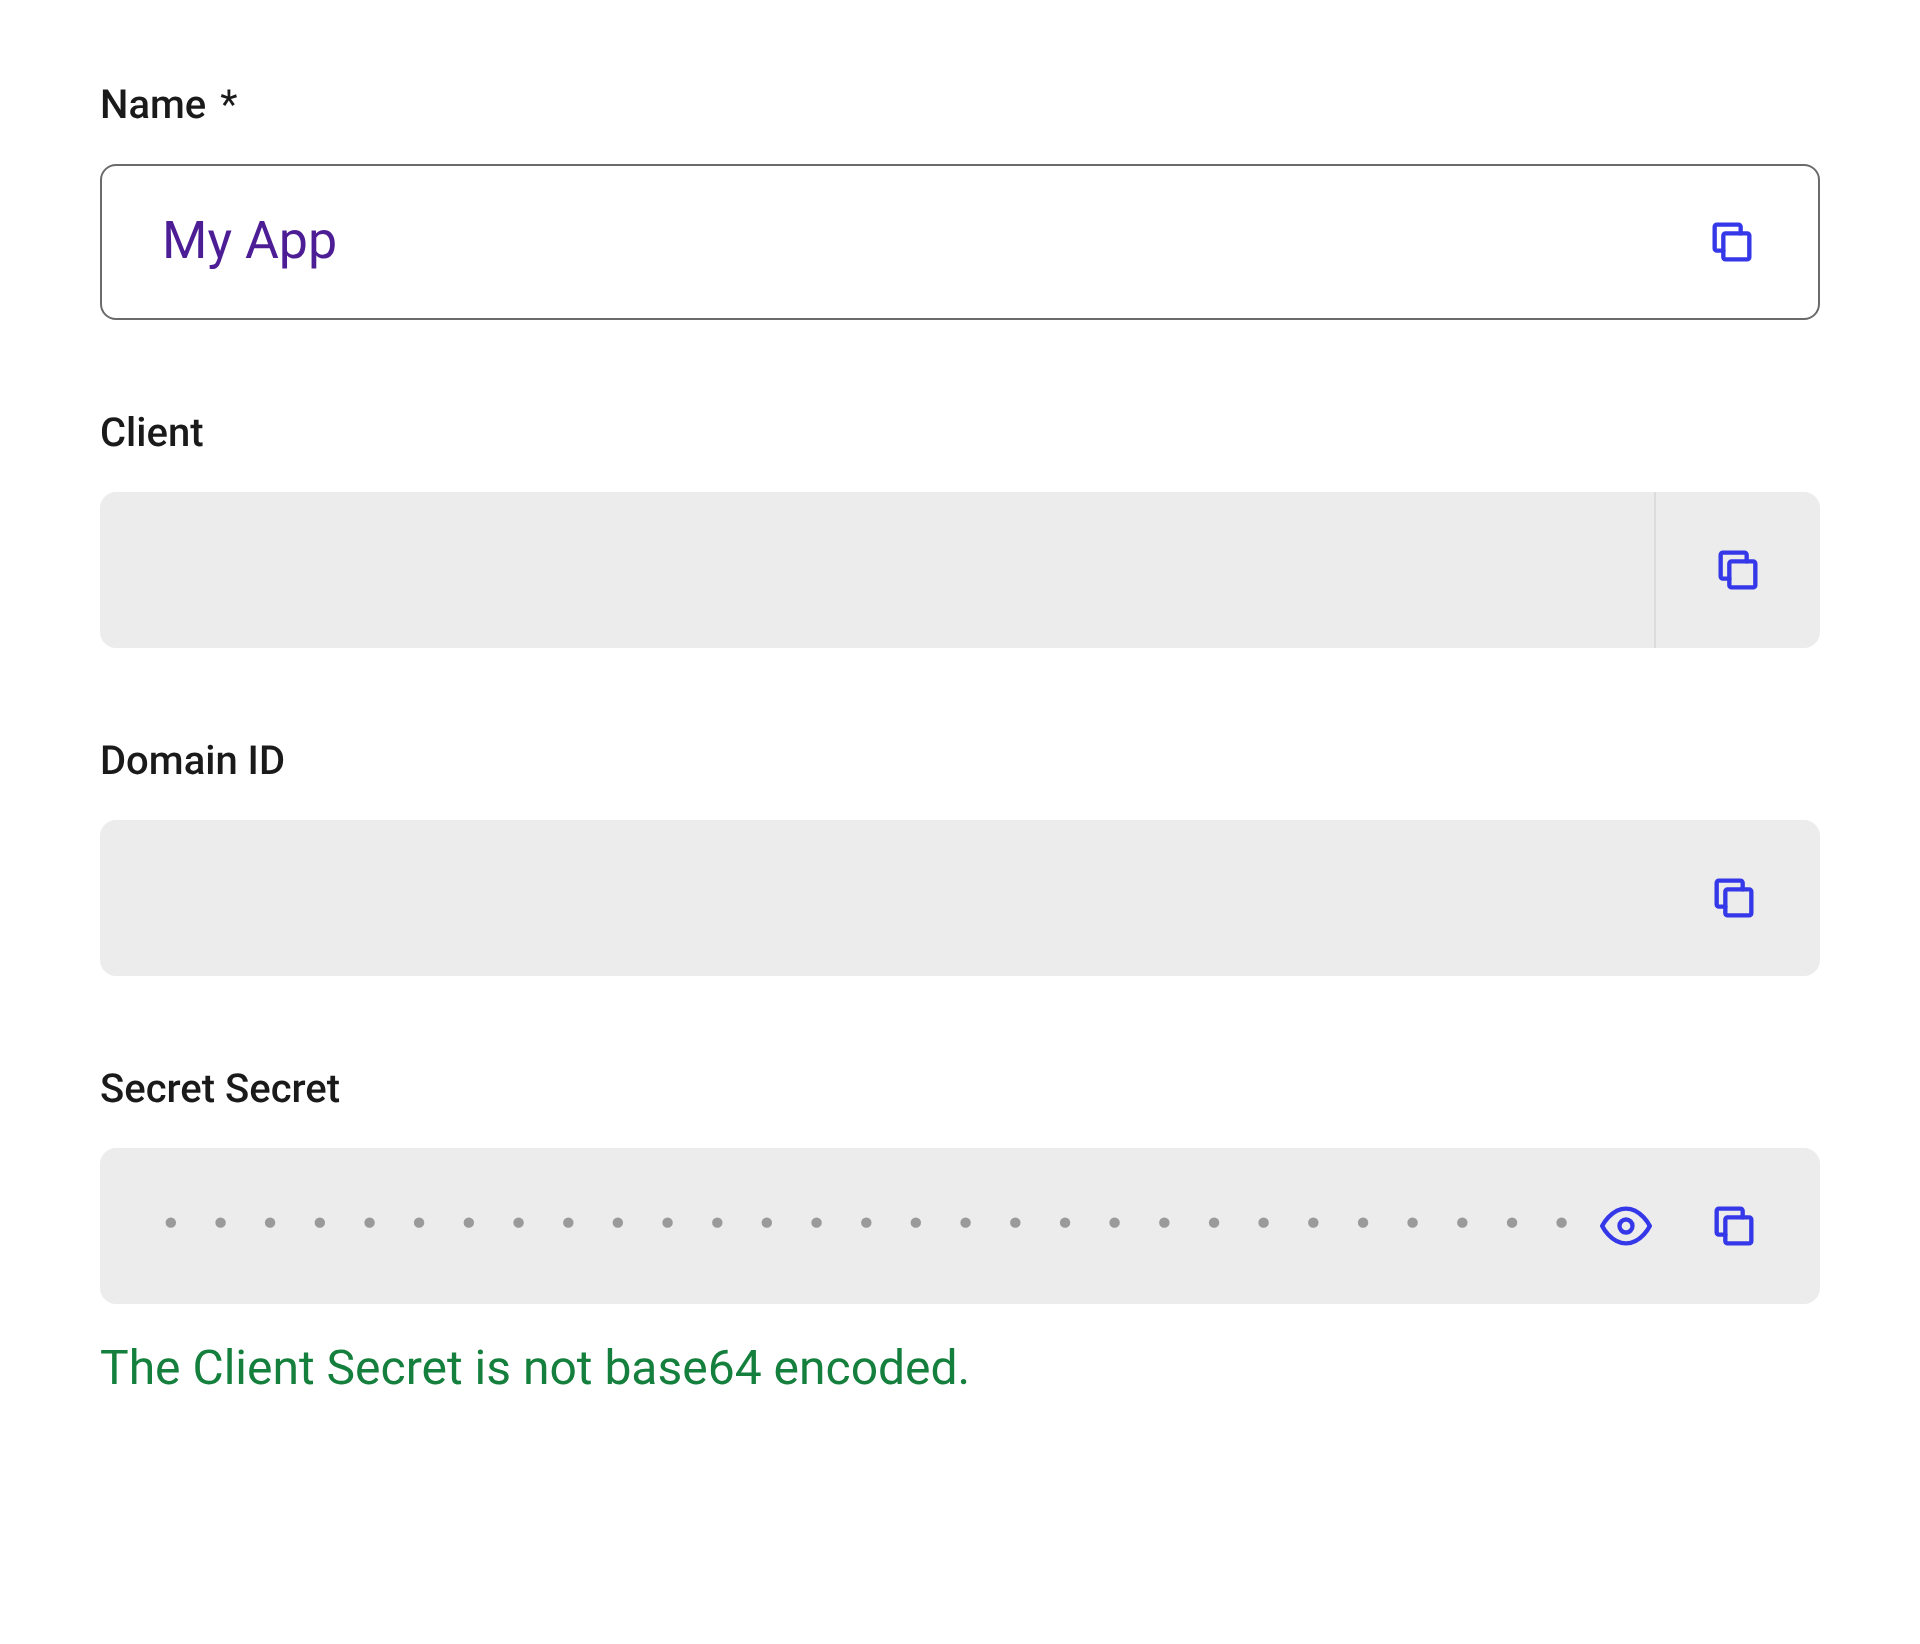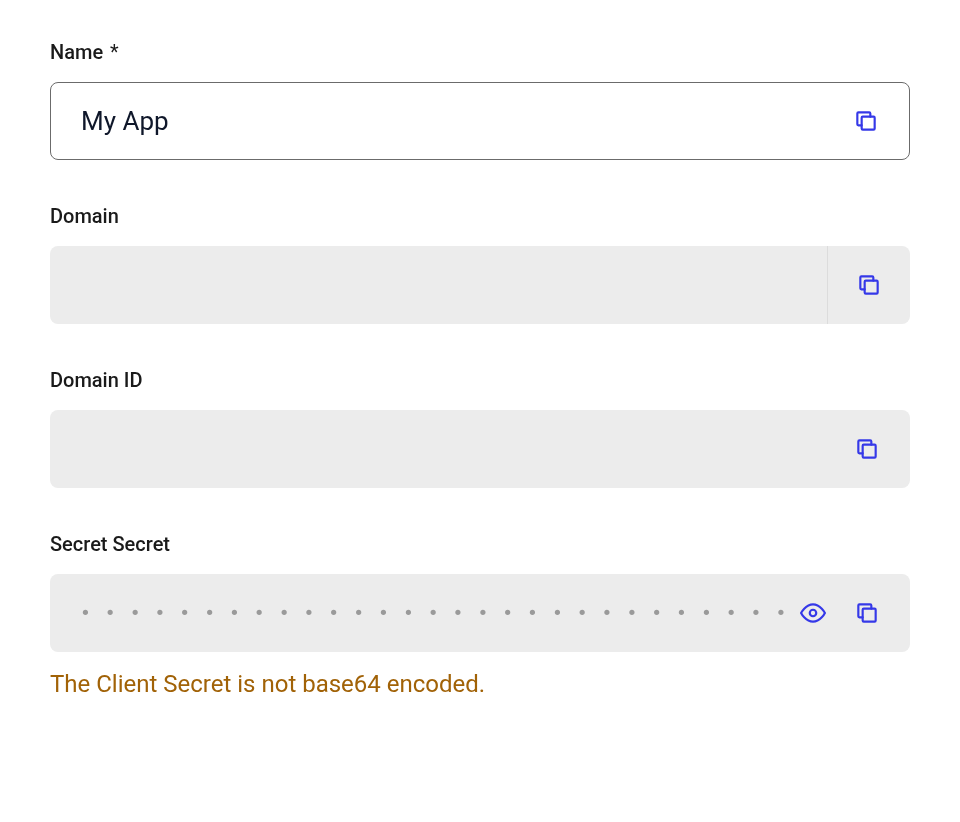--- a/index.html
+++ b/index.html
@@ -48,21 +48,21 @@
       border-radius: 8px;
       background: #ececec;
       height: 78px;
     }
     .input-field {
       flex: 1;
       border: none;
       outline: none;
       background: transparent;
       font-size: 26px;
-      color: #0f172a;
+      color: #4c1d95;
       padding: 0 30px;
       height: 100%;
       font-family: inherit;
     }
     .input-field.readonly-field {
       color: #6b6b6b;
       cursor: default;
     }
     .masked-dots {
       flex: 1;
@@ -102,21 +102,21 @@
     .icon-btn svg {
       width: 26px;
       height: 26px;
       stroke: #3538e8;
     }
     .icon-btn.eye-btn {
       margin-right: 12px;
     }
     .helper-text {
       font-size: 24px;
-      color: #a16207;
+      color: #15803d;
       margin-top: 18px;
       font-weight: 400;
     }
   </style>
 </head>
 <body>
 
 <div class="form-group">
   <label class="form-label">
     <span>Name</span>
@@ -130,21 +130,21 @@
           <rect x="8" y="8" width="12" height="12" rx="1"></rect>
           <path d="M16 8V5a1 1 0 0 0-1-1H5a1 1 0 0 0-1 1v10a1 1 0 0 0 1 1h3"></path>
         </svg>
       </button>
     </div>
   </div>
 </div>
 
 <div class="form-group">
   <label class="form-label">
-    <span>Domain</span>
+    <span>Client</span>
   </label>
   <div class="input-wrapper readonly">
     <input type="text" class="input-field readonly-field" readonly="" value="" style="">
     <div class="input-actions divided">
       <button class="icon-btn">
         <svg viewBox="0 0 24 24" fill="none" stroke-width="2" stroke-linecap="round" stroke-linejoin="round">
           <rect x="8" y="8" width="12" height="12" rx="1"></rect>
           <path d="M16 8V5a1 1 0 0 0-1-1H5a1 1 0 0 0-1 1v10a1 1 0 0 0 1 1h3"></path>
         </svg>
       </button>

